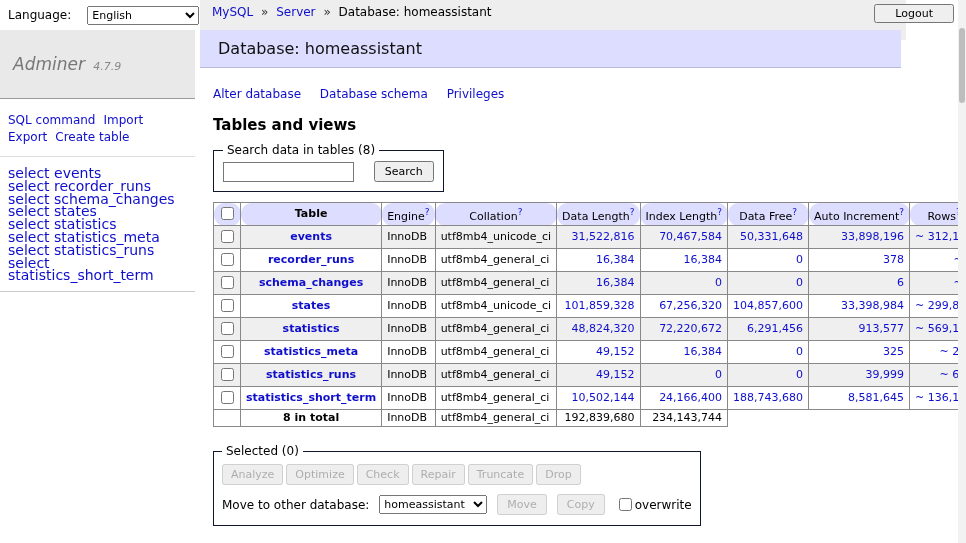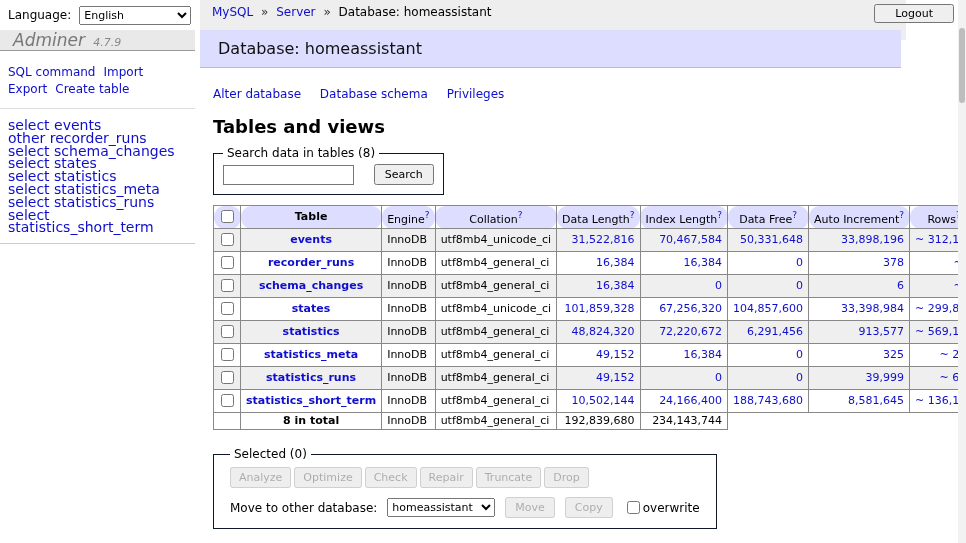--- a/index.html
+++ b/index.html
@@ -7,74 +7,74 @@
   body {
     width: 966px; height: 543px; position: relative; overflow: hidden;
     background: #fff; color: #000;
     font-family: "DejaVu Sans", "Liberation Sans", sans-serif; font-size: 12px;
   }
   a { color: #0e0ecc; text-decoration: none; cursor: pointer; }
   select, input, button { font-family: inherit; font-size: 11px; }
 
   
   #lang { position: absolute; left: 8px; top: 6px; }
-  #lang select { width: 112px; height: 19px; margin-left: 8px; }
+  #lang select { width: 112px; height: 19px; margin-left: 16px; }
   #breadcrumb {
     position: absolute; left: 200px; top: 0; width: 706px; height: 40px;
     line-height: 25px; background: #eee; padding: 0 12px; white-space: nowrap;
   }
   #breadcrumb .sep { margin: 0 4px; color: #333; }
   #logout-btn { position: absolute; right: 12px; top: 4px; padding: 1px 19px; }
   #scrollbar { position: absolute; right: 0; top: 0; width: 8px; height: 543px; background: #f2f2f2; }
   #scrollbar .thumb { position: absolute; left: 1px; top: 28px; width: 6px; height: 75px; background: #bdbdbd; border-radius: 3px; }
 
   
   #menu { position: absolute; left: 0; top: 30px; width: 195px; bottom: 0; }
   #menu h1 {
-    margin: 0; padding: 0 13px; background: #e9e9e9; border-bottom: 1px solid #999;
+    margin: 0; padding: 24px 13px; background: #e9e9e9; border-bottom: 1px solid #999;
     font-size: 17px; font-weight: normal; font-style: italic; color: #777;
   }
   #menu h1 .ver { font-size: 11px; margin-left: 3px; color: #888; }
   .db-row { margin: 17px 0 0; padding: 0 8px; }
   .db-row select { width: 113px; height: 19px; margin-left: 4px; }
   .action-links { margin: 0; padding: 13px 8px 10px; line-height: 17px; border-bottom: 1px solid #ddd; }
   .action-links a { margin-right: 8px; }
   .table-list { margin: 0; padding: 10px 8px 9px; border-bottom: 1px solid #ccc; font-size: 14px; }
   .table-list a { display: block; line-height: 12.8px; }
 
   
   #content { position: absolute; left: 200px; top: 30px; width: 766px; }
   #content h2 {
     margin: 0; width: 701px; background: #ddf; padding: 9px 18px;
     font-size: 16px; font-weight: normal; color: #111; border-bottom: 1px solid #b9b9dd;
   }
   .content-body { padding: 0 0 20px 13px; }
   .db-links { margin: 19px 0 0; }
   .db-links a { margin-right: 15px; }
-  h3 { font-size: 18px; font-weight: bold; margin: 15px 0 0; }
+  h3 { font-size: 15px; font-weight: bold; margin: 15px 0 0; }
 
   fieldset { display: inline-block; border: 1px solid #0f172a; margin: 0; }
   fieldset legend { font-size: 12px; padding: 0 4px; }
   #search-box { margin-top: 9px; padding: 4px 9px 9px; }
   #search-box input[type=text] { width: 131px; height: 20px; border: 1px solid #777; padding: 2px 4px; margin-right: 16px; background: #fff; }
   #search-box button { padding: 2px 9px; }
 
   table { border-collapse: collapse; margin-top: 10px; font-size: 11px; }
   th, td { border: 1px solid #888; padding: 1px 5px; height: 17px; line-height: 14px; white-space: nowrap; }
   thead td, thead th { background: #ddf; text-align: center; font-weight: normal; border-radius: 11px; }
   thead .col-bold { font-weight: bold; }
   tbody tr:nth-child(odd) { background: #efefef; }
   tbody tr.total { background: #fff; }
   tbody th { text-align: center; font-weight: bold; background: inherit; }
   tbody th a { font-weight: bold; }
   td.num { text-align: right; }
   td.check { text-align: center; padding: 1px 3px; }
   sup.help { font-size: 9px; color: #0e0ecc; }
 
-  #selected-box { margin-top: 17px; padding: 6px 16px 10px; min-width: 392px; }
+  #selected-box { margin-top: 17px; padding: 6px 8px 10px; min-width: 392px; }
   .sel-buttons button { margin-right: 3px; padding: 2px 7px; }
   .move-row { margin-top: 9px; display: flex; align-items: center; gap: 10px; font-size: 12px; }
   .move-row select { width: 108px; height: 19px; }
   .move-row button { padding: 2px 8px; }
   .move-row .ovw { display: flex; align-items: center; gap: 3px; margin-left: 4px; }
   .move-row input[type=checkbox] { margin: 0; }
 </style>
 </head>
 <body>
 
@@ -96,21 +96,21 @@
   <h1>
     <span>Adminer</span>
     <span class="ver">4.7.9</span>
   </h1>
   <p class="action-links">
     <a href="#">SQL command</a><a href="#">Import</a><br>
     <a href="#">Export</a><a href="#">Create table</a>
   </p>
   <p class="table-list">
       <a href="#">select events</a>
-      <a href="#">other recorder_runs</a>
+      <a href="#">select recorder_runs</a>
       <a href="#">select schema_changes</a>
       <a href="#">select states</a>
       <a href="#">select statistics</a>
       <a href="#">select statistics_meta</a>
       <a href="#">select statistics_runs</a>
       <a href="#">select statistics_short_term</a>
     </p>
 </div>
 
 <div id="content">

